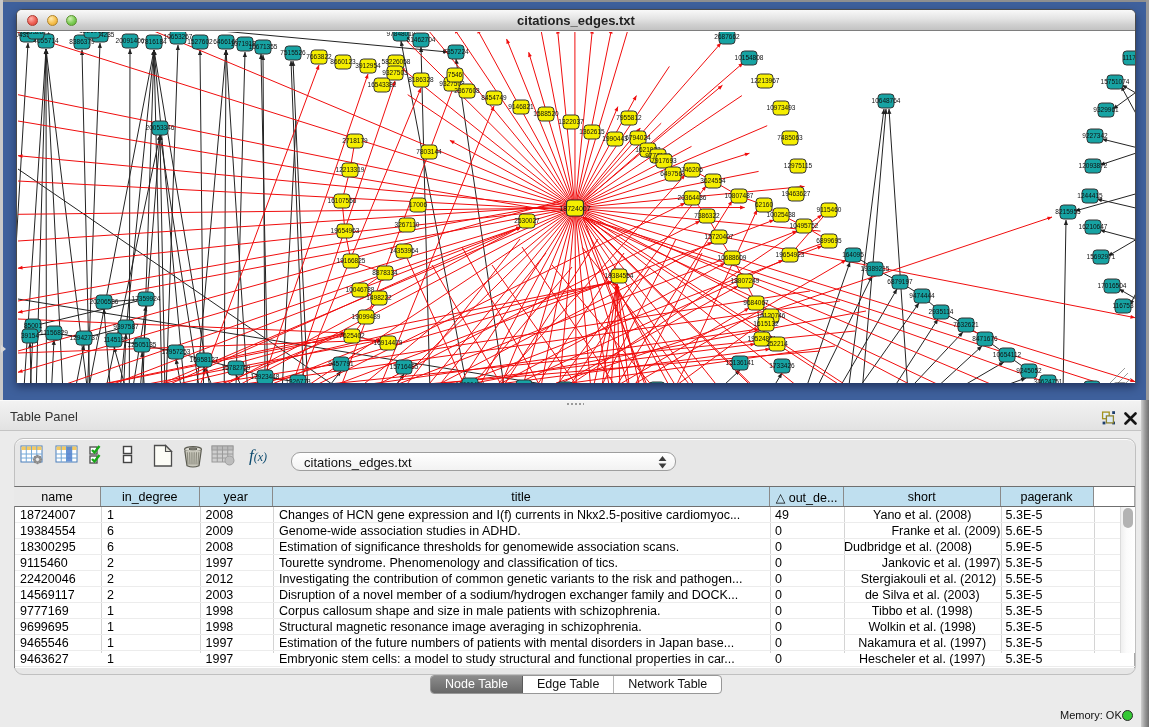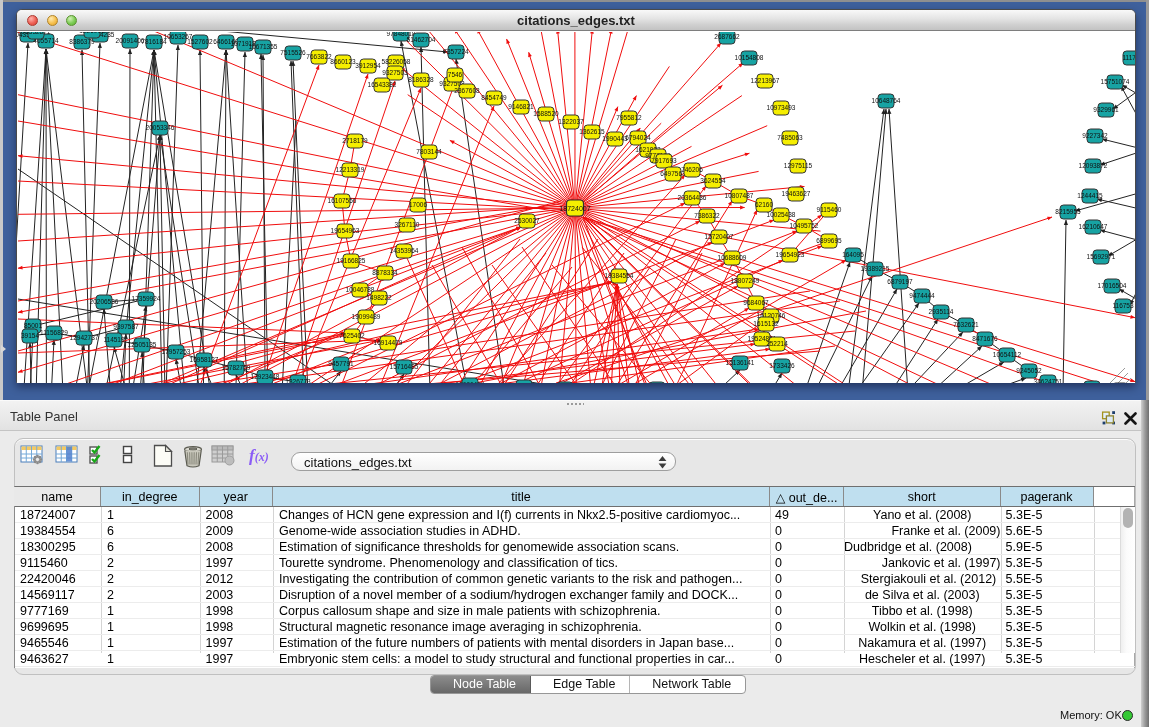--- a/index.html
+++ b/index.html
@@ -35,21 +35,21 @@
 .hrow{position:absolute;left:0;top:0;height:21px;width:1120px;border-top:1px solid #6f6f6f;border-bottom:1px solid #6f6f6f}
 .hc{position:absolute;top:0;height:19px;background:#bfdfef;border-right:1px solid #8a8a8a;text-align:center;font-size:12.5px;color:#000;padding-top:3px}
 .rows{position:absolute;left:0;top:21px;width:1120px}
 .r{position:absolute;height:16px;width:1120px;font-size:12.5px;color:#000;white-space:nowrap}
 .c{position:absolute;top:1px;overflow:hidden}
 .gl{position:absolute;top:0;width:1px;height:146px;background:#d4d4d4}
 #vsb{position:absolute;left:1105px;top:21px;width:15px;height:146px;background:linear-gradient(90deg,#efefef,#fbfbfb 40%,#fff);border-left:1px solid #dcdcdc}
 #vsb .th{position:absolute;left:2px;top:1px;width:10px;height:20px;background:#b3b3b3;border-radius:5px}
 
 #tabs{position:absolute;left:430px;top:675px;height:19px;border:1px solid #979797;border-radius:4px;background:#fff;overflow:hidden}
-.seg{float:left;height:19px;font-size:12.5px;padding:1px 14px 0 22px;color:#111;border-right:1px solid #b5b5b5;text-align:center}
+.seg{float:left;height:19px;font-size:12.5px;padding:1px 14px 0 14px;color:#111;border-right:1px solid #b5b5b5;text-align:center}
 .seg.sel{background:linear-gradient(#8c8c8c,#636363);color:#fff;border-right:1px solid #5a5a5a}
 
 #mem{position:absolute;left:1060px;top:709px;font-size:11px;color:#111}
 #dot{position:absolute;left:1122px;top:710px;width:11px;height:11px;border-radius:50%;background:#35c935;border:1.5px solid #2a2a2a}
 #redge{position:absolute;left:1141px;top:400px;width:8px;height:327px;background:linear-gradient(90deg,#cfcfcf,#9a9a9a 50%,#6f6f6f)}
 </style></head><body>
 <div id="app">
 <div id="net">
  <div class="topedge"></div>
  <div id="win">
@@ -688,21 +688,21 @@
     <svg class="icon" style="left:211px" width="24" height="22">
       <rect x="1" y="2" width="21" height="16" fill="#cfcfcf" stroke="#9a9a9a"></rect>
       <rect x="1" y="2" width="21" height="4" fill="#b9b9b9" stroke="#9a9a9a"></rect>
       <line x1="6.25" y1="2" x2="6.25" y2="18" stroke="#9a9a9a"></line>
       <line x1="11.5" y1="2" x2="11.5" y2="18" stroke="#9a9a9a"></line>
       <line x1="16.75" y1="2" x2="16.75" y2="18" stroke="#9a9a9a"></line>
       <line x1="1" y1="10" x2="22" y2="10" stroke="#9a9a9a"></line>
       <line x1="1" y1="14" x2="22" y2="14" stroke="#9a9a9a"></line>
       <circle cx="18.5" cy="16.5" r="4.5" fill="#bdbdbd" stroke="#9e9e9e"></circle>
     </svg>
-    <div class="icon" style="left:249px;top:446px;font-family:'Liberation Serif',serif;font-style:italic;font-weight:bold;color:#8b5cf6;font-size:17px">f<span style="font-size:12px">(x)</span></div>
+    <div class="icon" style="left:249px;top:446px;font-family:'Liberation Serif',serif;font-style:italic;font-weight:normal;color:#0c4a6e;font-size:17px">f<span style="font-size:12px">(x)</span></div>
 <div id="dropdown">
       <div class="t">citations_edges.txt</div>
       <svg style="position:absolute;right:8px;top:3px" width="9" height="13">
         <path d="M4.5 0 L8.4 5 L0.6 5 z" fill="#3c3c3c"></path>
         <path d="M4.5 12.5 L8.4 7.5 L0.6 7.5 z" fill="#3c3c3c"></path>
       </svg>
     </div>
 <div id="tbl">
       <div class="hrow">
         <div class="hc" style="left:-1px;width:87px;background:#e9e9e9">name</div>

